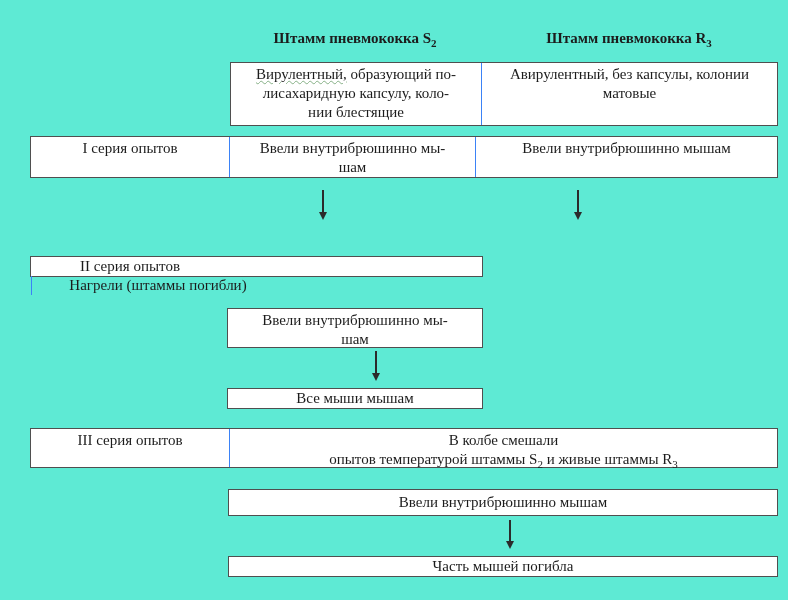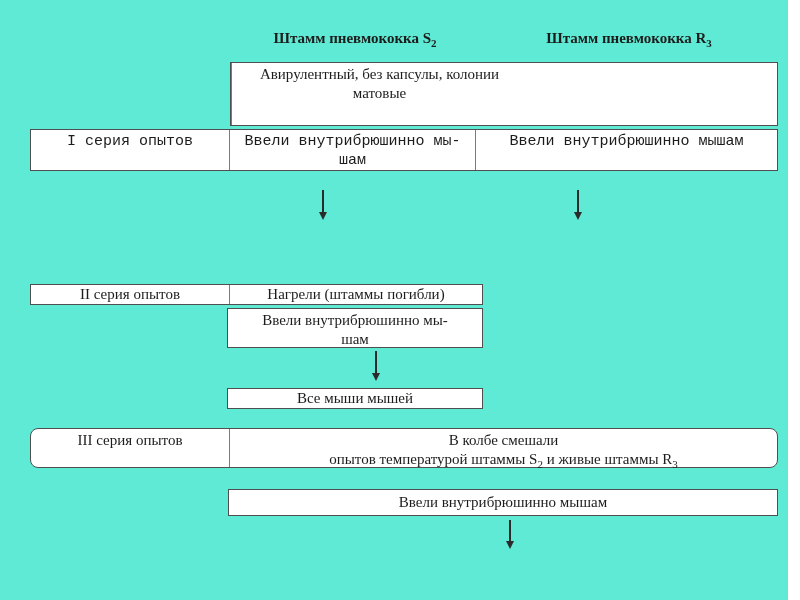--- a/index.html
+++ b/index.html
@@ -40,79 +40,89 @@
 <div class="canvas">
 
   <div class="hdr" style="left:230px; top:30px; width:250px;">
     <span>Штамм пневмококка S</span><sub>2</sub>
   </div>
   <div class="hdr" style="left:480px; top:30px; width:298px;">
     <span>Штамм пневмококка R</span><sub>3</sub>
   </div>
 
   <div class="box" style="left:230px; top:62px; width:548px; height:64px;">
+    <div class="cell" style="width:250px;">
+      <div class="line"><span class="u">Вирулентный,</span><span> образующий по-</span></div>
+      <div class="line">лисахаридную капсулу, коло-</div>
+      <div class="line">нии блестящие</div>
+    </div>
     <div class="cell vline" style="width:296px;">
       <div class="line">Авирулентный, без капсулы, колонии</div>
       <div class="line">матовые</div>
     </div>
   </div>
 
-  <div class="box" style="left:30px; top:129px; width:748px; height:42px;font-family:Liberation Mono, monospace;">
+  <div class="box" style="left:30px; top:136px; width:748px; height:42px;">
     <div class="cell" style="width:198px;">
       <div class="line">I серия опытов</div>
     </div>
     <div class="cell vline" style="width:246px;">
       <div class="line">Ввели внутрибрюшинно мы-</div>
       <div class="line">шам</div>
     </div>
     <div class="cell vline" style="width:302px;">
       <div class="line">Ввели внутрибрюшинно мышам</div>
     </div>
   </div>
 
   <div class="arrow" style="left:322px; top:190px; height:27px;"></div>
   <div class="arrow" style="left:577px; top:190px; height:27px;"></div>
 
 
-  <div class="box" style="left:30px; top:284px; width:453px; height:21px;">
+  <div class="box" style="left:30px; top:256px; width:453px; height:21px;flex-direction:column;">
     <div class="cell vcenter" style="width:198px;">
       <div class="line">II серия опытов</div>
     </div>
     <div class="cell vline vcenter" style="width:253px;">
       <div class="line">Нагрели (штаммы погибли)</div>
     </div>
   </div>
 
   <div class="box" style="left:227px; top:308px; width:256px; height:40px;">
     <div class="cell" style="width:254px;">
       <div class="line">Ввели внутрибрюшинно мы-</div>
       <div class="line">шам</div>
     </div>
   </div>
 
   <div class="arrow" style="left:375px; top:351px; height:27px;"></div>
 
   <div class="box" style="left:227px; top:388px; width:256px; height:21px;">
     <div class="cell vcenter" style="width:254px;">
-      <div class="line">Все мыши мышей</div>
+      <div class="line">Все мыши мышам</div>
     </div>
   </div>
 
-  <div class="box" style="left:30px; top:428px; width:748px; height:40px;border-radius:8px;">
+  <div class="box" style="left:30px; top:428px; width:748px; height:40px;">
     <div class="cell" style="width:198px;">
       <div class="line">III серия опытов</div>
     </div>
     <div class="cell vline" style="width:548px;">
       <div class="line">В колбе смешали</div>
       <div class="line"><span>опытов температурой штаммы S</span><sub>2</sub><span> и живые штаммы R</span><sub>3</sub></div>
     </div>
   </div>
 
   <div class="box" style="left:228px; top:489px; width:550px; height:27px;">
     <div class="cell vcenter" style="width:548px;">
       <div class="line">Ввели внутрибрюшинно мышам</div>
     </div>
   </div>
 
   <div class="arrow" style="left:509px; top:520px; height:26px;"></div>
 
+  <div class="box" style="left:228px; top:556px; width:550px; height:21px;">
+    <div class="cell vcenter" style="width:548px;">
+      <div class="line">Часть мышей погибла</div>
+    </div>
+  </div>
 
 </div>
 
 </body></html>

